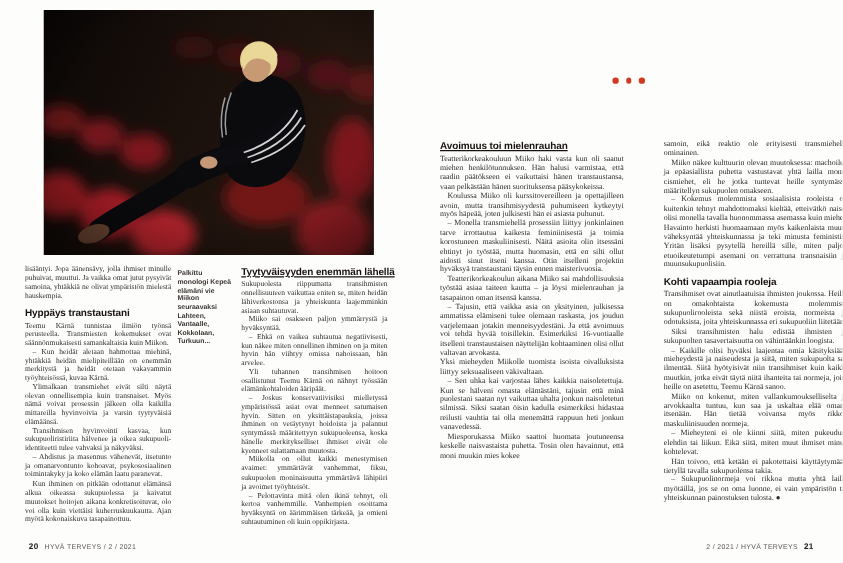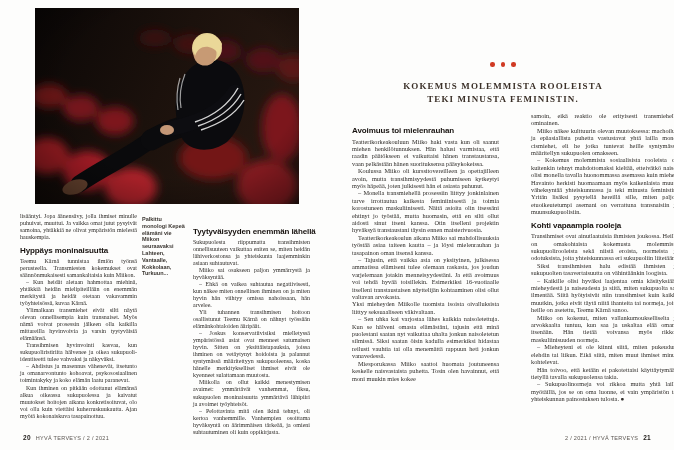--- a/index.html
+++ b/index.html
@@ -13,21 +13,21 @@
   .lbody{font-size:6px;line-height:7.05px;}
   .rbody{font-size:6.3px;line-height:7.4px;}
   .lcol1{position:absolute;left:20px;top:213px;width:117px;}
   .lcol2{position:absolute;left:193px;top:213px;width:117px;}
   .rcol1{position:absolute;left:352px;top:112px;width:147px;}
   .rcol2{position:absolute;left:531px;top:112px;width:147px;}
   .plist p{text-indent:6px;}
   .plist p:first-child{text-indent:0;}
   .sec-heading{font-family:"Liberation Sans",sans-serif;font-weight:bold;font-size:8px;line-height:9px;
                margin:5px 0 2.5px 0;color:#17120f;white-space:nowrap;letter-spacing:-0.1px;}
-  .sec-heading.mt0{margin-top:14px;}
+  .sec-heading.mt0{margin-top:0;text-decoration:underline;}
   
   .caption{position:absolute;left:142px;top:216px;width:45px;
            font-family:"Liberation Sans",sans-serif;font-weight:bold;
            font-size:5.5px;line-height:6.8px;color:#3a3530;text-align:left;}
   
   .dots{position:absolute;left:352px;top:62px;width:302px;display:flex;justify-content:center;gap:6px;}
   .dot{width:4.5px;height:4.5px;border-radius:50%;background:#d03a23;}
   .pullquote{position:absolute;left:345px;top:80px;width:316px;text-align:center;
              font-family:"Liberation Serif",serif;font-weight:bold;font-size:9px;
              letter-spacing:1.1px;line-height:13px;color:#3b3028;}
@@ -95,21 +95,21 @@
         <circle cx="172" cy="40" r="15" fill="#e6d395"></circle>
         <circle cx="170" cy="46" r="11.5" fill="#c79a74"></circle>
         <path d="M158,42 A15 15 0 0 1 187,36 L184,46 C176,36 164,36 160,48 Z" fill="#ead898"></path>
       </g>
       <rect width="264" height="196" fill="url(#vig)"></rect>
     </svg>
   </div>
 
   <div class="tcol lbody lcol1">
     <p>lisääntyi. Jopa äänensävy, jolla ihmiset minulle puhuivat, muuttui. Ja vaikka omat jutut pysyivät samoina, yhtäkkiä ne olivat ympäristön mielestä hauskempia.</p>
-    <h3 class="sec-heading">Hyppäys moninaisuutta</h3>
+    <h3 class="sec-heading">Hyppäys transtaustani</h3>
     <div class="plist">
         <p>Teemu Kärnä tunnistaa ilmiön työnsä perusteella. Transmiesten kokemukset ovat säännönmukaisesti samankaltaisia kuin Miikon.</p>
         <p>– Kun heidät aletaan hahmottaa miehinä, yhtäkkiä heidän mielipiteillään on enemmän merkitystä ja heidät otetaan vakavammin työyhteisössä, kuvaa Kärnä.</p>
         <p>Ylimalkaan transmiehet eivät silti näytä olevan onnellisempia kuin transnaiset. Myös nämä voivat prosessin jälkeen olla kaikilla mittareilla hyvinvoivia ja varsin tyytyväisiä elämäänsä.</p>
         <p>Transihmisen hyvinvointi kasvaa, kun sukupuoliristiriita hälvenee ja oikea sukupuoli-identiteetti tulee vahvaksi ja näkyväksi.</p>
         <p>– Ahdistus ja masennus vähenevät, itsetunto ja omanarvontunto kohoavat, psykososiaalinen toimintakyky ja koko elämän laatu paranevat.</p>
         <p>Kun ihminen on pitkään odottanut elämänsä alkua oikeassa sukupuolessa ja kaivatut muutokset hoitojen aikana konkretisoituvat, olo voi olla kuin viettäisi kuherruskuukautta. Ajan myötä kokonaiskuva tasapainottuu.</p>
       </div>
   </div>
 
@@ -132,24 +132,20 @@
     <span class="pagenum">20</span>
     <span>HYVÄ TERVEYS / 2 / 2021</span>
   </div>
 
   <div class="dots">
     <span class="dot"></span>
     <span class="dot"></span>
     <span class="dot"></span>
   </div>
 
-  <div class="pullquote">
-    <div>KOKEMUS MOLEMMISTA ROOLEISTA</div>
-    <div>TEKI MINUSTA FEMINISTIN.</div>
-  </div>
 
   <div class="tcol rbody rcol1">
     <h3 class="sec-heading mt0">Avoimuus toi mielenrauhan</h3>
     <div class="plist">
         <p>Teatterikorkeakouluun Miiko haki vasta kun oli saanut miehen henkilötunnuksen. Hän halusi varmistaa, että raadin päätökseen ei vaikuttaisi hänen transtaustansa, vaan pelkästään hänen suorituksensa pääsykokeissa.</p>
         <p>Koulussa Miiko oli kurssitovereilleen ja opettajilleen avoin, mutta transihmisyydestä puhumiseen kytkeytyi myös häpeää, joten julkisesti hän ei asiasta puhunut.</p>
         <p>– Monella transmiehellä prosessiin liittyy jonkinlainen tarve irrottautua kaikesta feminiinisestä ja toimia korostuneen maskuliinisesti. Näitä asioita olin itsessäni ehtinyt jo työstää, mutta huomasin, että en silti ollut aidosti sinut itseni kanssa. Otin itselleni projektin hyväksyä transtaustani täysin ennen maisterivuosia.</p>
         <p>Teatterikorkeakoulun aikana Miiko sai mahdollisuuksia työstää asiaa taiteen kautta – ja löysi mielenrauhan ja tasapainon oman itsensä kanssa.</p>
         <p>– Tajusin, että vaikka asia on yksityinen, julkisessa ammatissa elämiseni tulee olemaan raskasta, jos joudun varjelemaan jotakin menneisyydestäni. Ja että avoimuus voi tehdä hyvää toisillekin. Esimerkiksi 16-vuotiaalle itselleni transtaustaisen näyttelijän kohtaaminen olisi ollut valtavan arvokasta.</p>
       </div>

